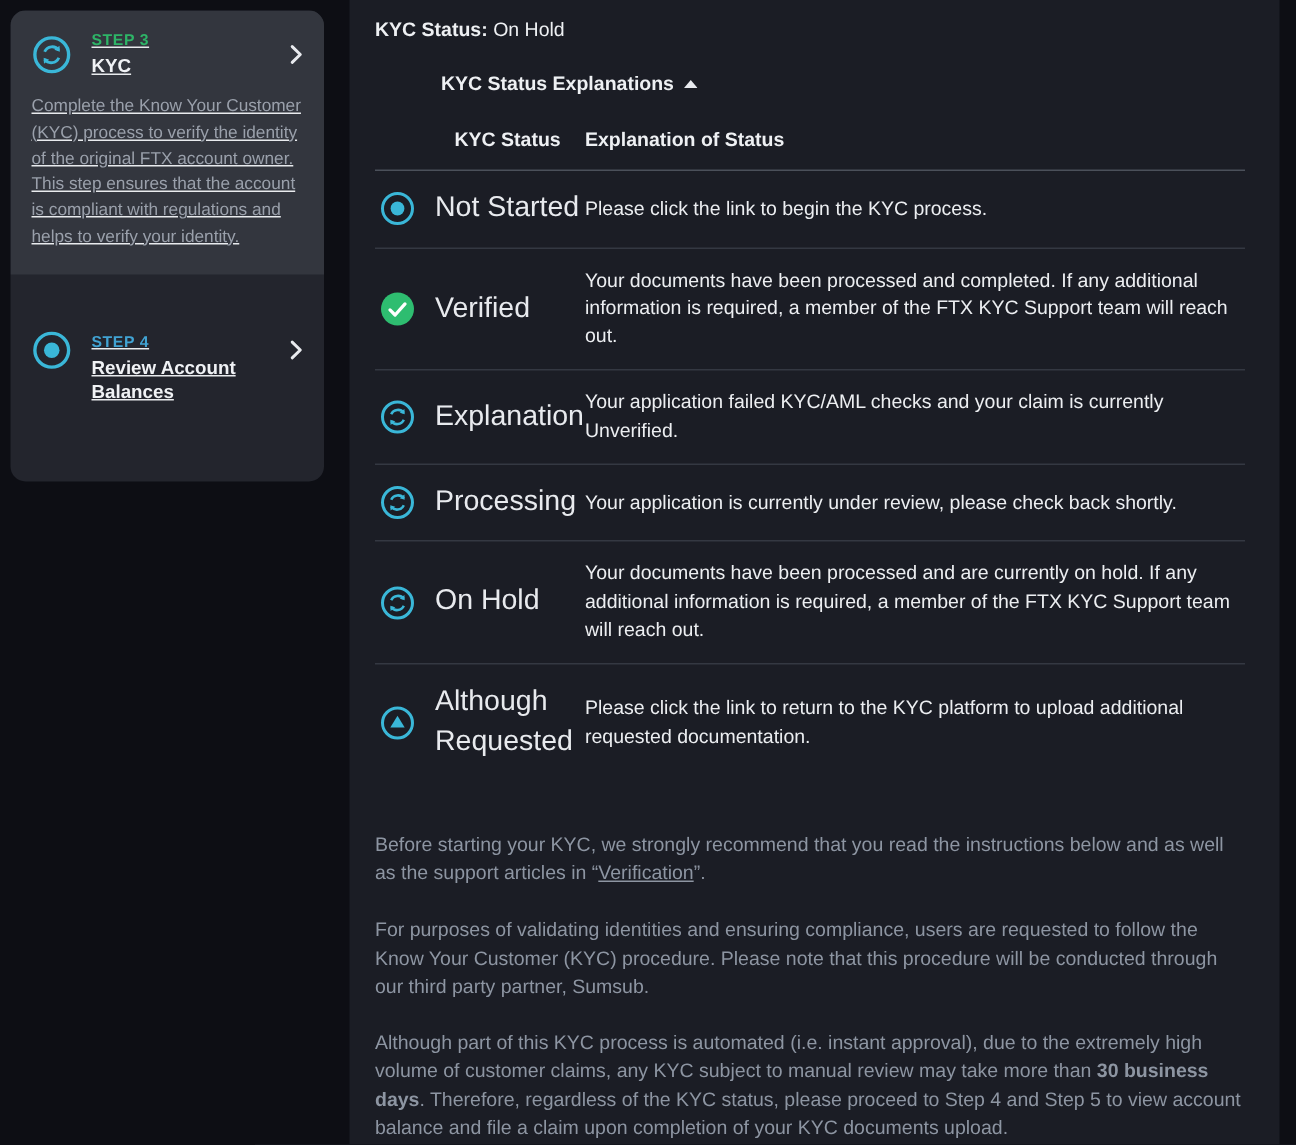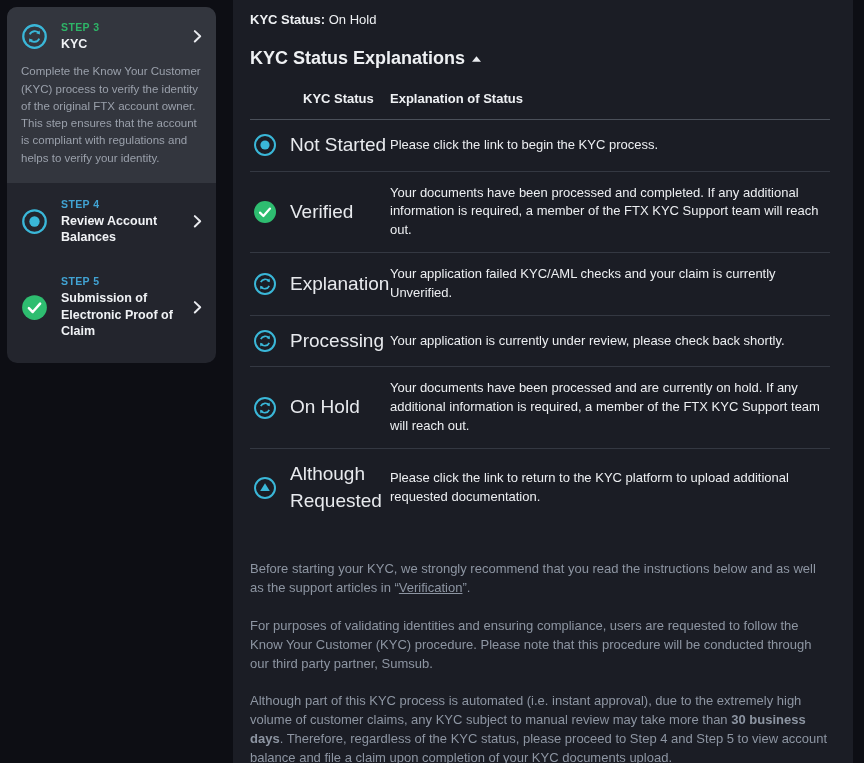--- a/index.html
+++ b/index.html
@@ -8,37 +8,38 @@
     background:#0d0e14;
     font-family:"Liberation Sans", sans-serif;
     position:relative;
     overflow:hidden;
     color:#e9ebee;
   }
 
   
   .sidebar {
     position:absolute; left:7px; top:7px;
-    width:209px; height:356px;
+    width:209px; height:314px;
     background:#23252d;
     border-radius:10px;
     overflow:hidden;
+    text-decoration:underline;
   }
   .step-card { padding:14px 14px 16px 14px; }
   .step-card.active { background:#33363e; }
   .step-head { display:flex; align-items:center; }
   .step-icon { width:27px; height:27px; flex:0 0 27px; margin-right:13px; }
   .step-icon svg { width:100%; height:100%; display:block; }
   .step-texts { flex:1 1 auto; min-width:0; }
   .step-label {
     font-size:10.5px; font-weight:bold; letter-spacing:.4px;
     margin-bottom:3px;
   }
   .step-label.green { color:#2eb467; }
-  .step-label.blue  { color:#41a3d3; }
+  .step-label.blue  { color:#41a3d3;margin-top:24px; }
   .step-title {
     font-size:12.5px; font-weight:bold; color:#f0f2f5; line-height:1.3;
   }
   .step-chevron { width:9px; height:15px; flex:0 0 9px; margin-left:8px; }
   .step-chevron svg { width:100%; height:100%; display:block; }
   .step-desc {
     margin-top:11px;
     font-size:11.5px; line-height:1.5; color:#9aa0ab;
   }
   .step-row { padding:15px 14px; }
@@ -48,22 +49,23 @@
     position:absolute; left:233px; top:0;
     width:620px; height:763px;
     background:#1b1d25;
     padding:12px 23px 0 17px;
   }
   .kyc-status-line { font-size:13px; color:#eef0f3; }
   .kyc-status-line .lbl { font-weight:bold; }
   .expl-header {
     margin-top:21px;
     display:flex; align-items:center; gap:7px;
-    font-size:18px; font-weight:bold; color:#eef0f3;
+    font-size:13px; font-weight:bold; color:#eef0f3;
     cursor:pointer;
+    margin-left:44px;
   }
   .tri-up { width:9px; height:6px; display:inline-block; }
   .tri-up svg { width:100%; height:100%; display:block; }
 
   
   .table { margin-top:12px; }
   .thead {
     display:flex;
     padding:10px 0 13px 0;
     border-bottom:1px solid #4b505a;

